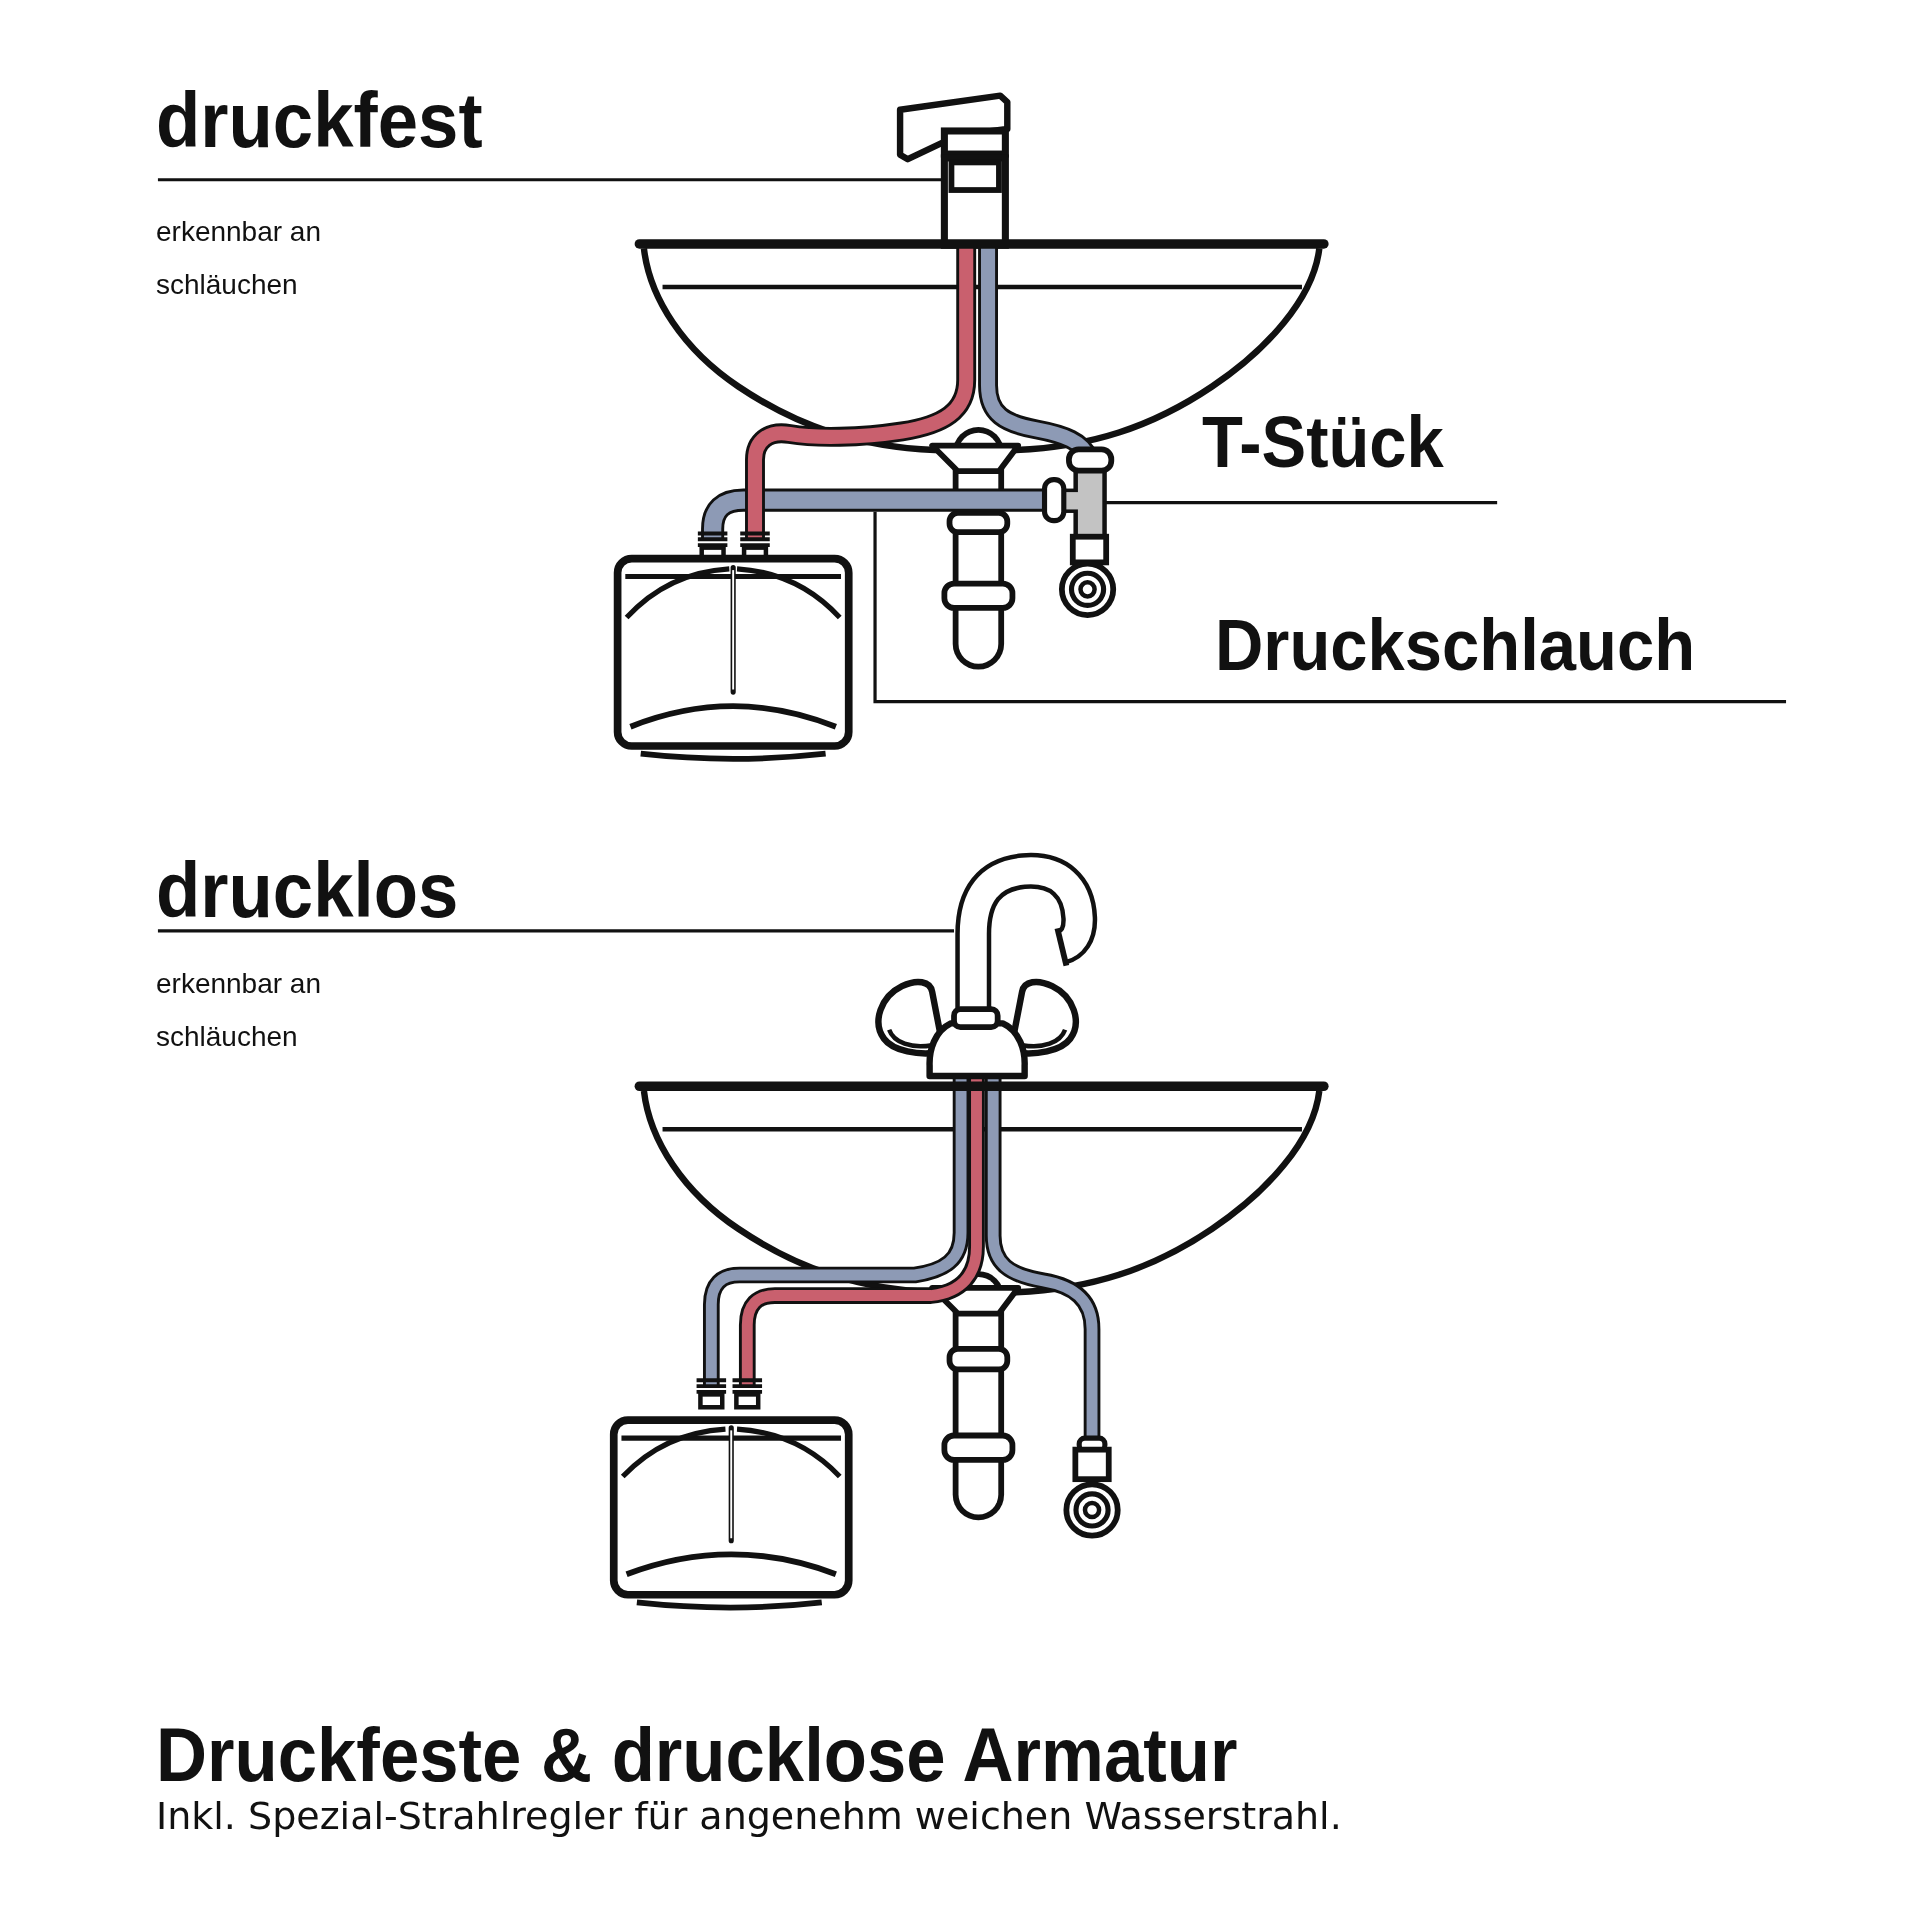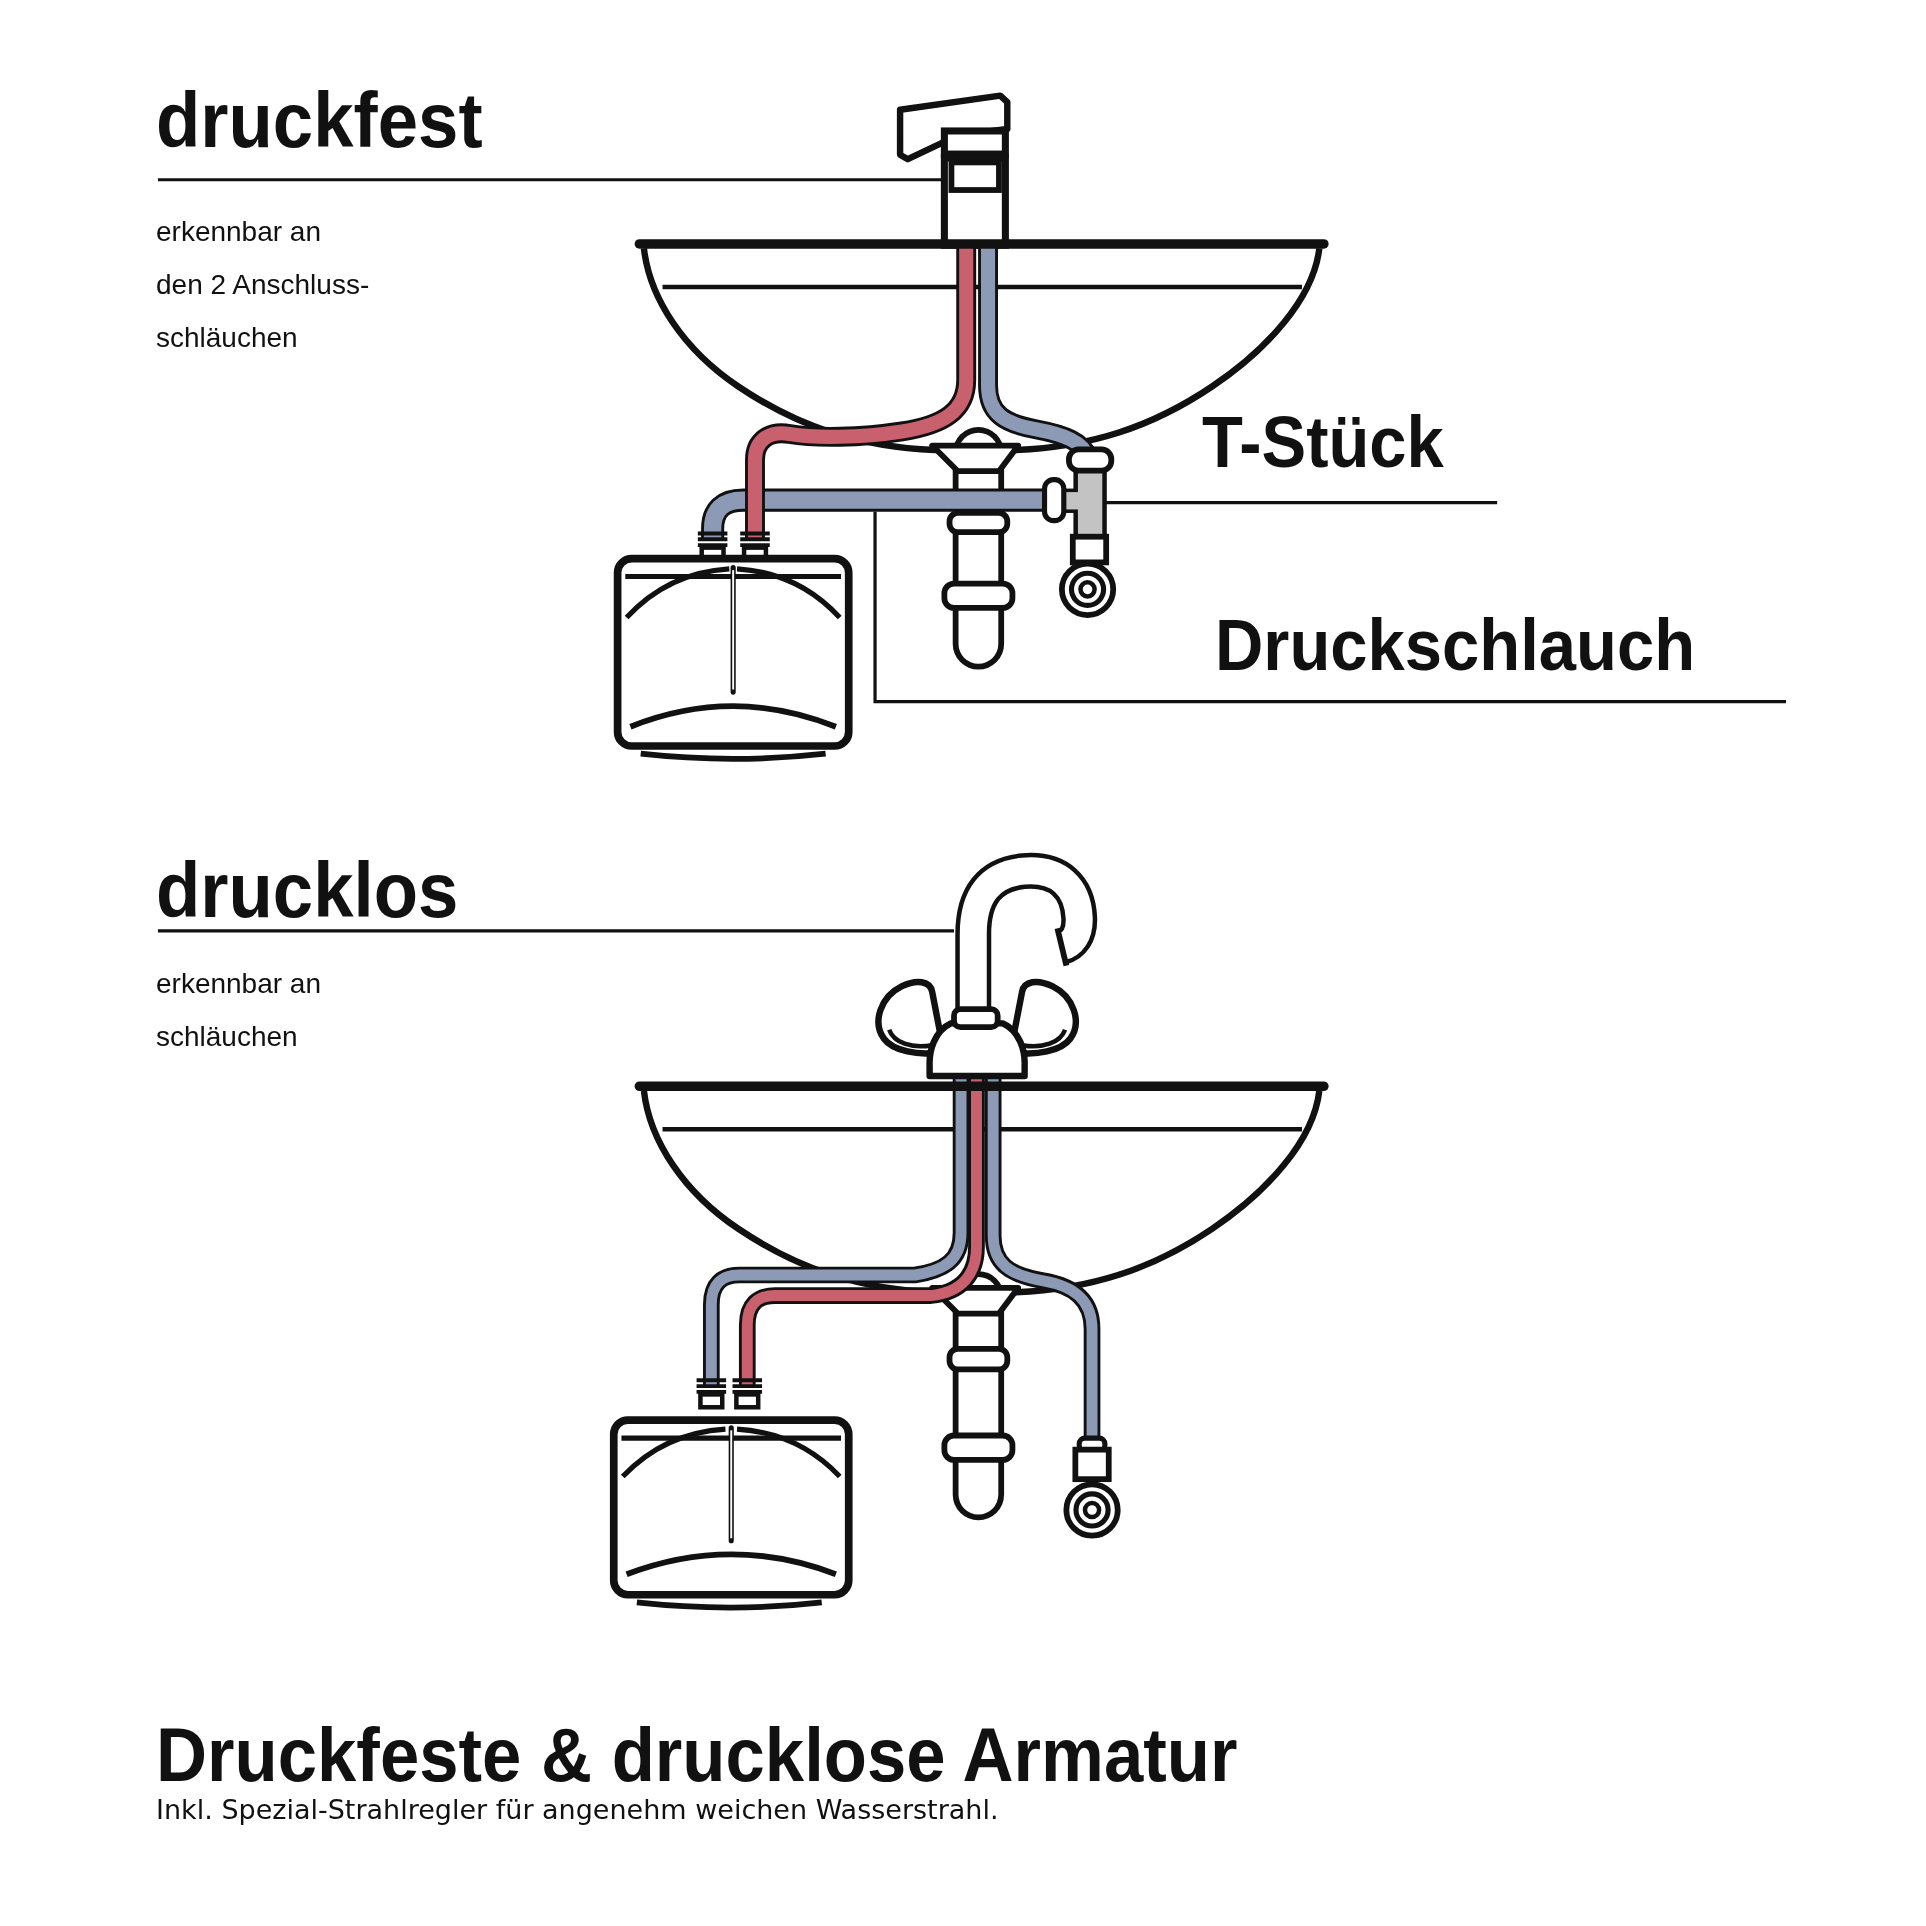--- a/index.html
+++ b/index.html
@@ -16,21 +16,21 @@
   .h1{font-size:78px;font-weight:700;line-height:1;}
   .h2{font-size:72px;font-weight:700;line-height:1;}
   .desc{font-size:28px;font-weight:400;line-height:53px;}
   .t-druckfest{left:156px;top:81px;}
   .t-df-desc{left:156px;top:205px;}
   .t-tstueck{left:1202px;top:406px;}
   .t-druckschlauch{left:1215px;top:609px;}
   .t-drucklos{left:156px;top:851px;}
   .t-dl-desc{left:156px;top:957px;}
   .footer-title{left:156px;top:1717px;font-size:76px;font-weight:700;line-height:1;}
-  .footer-sub{left:156px;top:1794px;font-size:27px;font-weight:400;line-height:1.2;
+  .footer-sub{left:156px;top:1794px;font-size:38px;font-weight:400;line-height:1.2;
               font-family:"DejaVu Sans","Liberation Sans",sans-serif;}
   
   .oln{fill:none;stroke:var(--ink);}
   .wfill{fill:#ffffff;stroke:var(--ink);}
   .hoseO{fill:none;stroke:var(--ink);stroke-linejoin:round;}
   .hoseR{fill:none;stroke:var(--red-hose);stroke-linejoin:round;}
   .hoseB{fill:none;stroke:var(--blue-hose);stroke-linejoin:round;}
   .grayP{fill:none;stroke:var(--gray-pipe);}
   .lead{fill:none;stroke:var(--ink);stroke-width:5;}
   .wline{fill:none;stroke:#ffffff;}
@@ -183,21 +183,20 @@
       <path class="lead" d="M1722,783 H2332"></path>
       <path class="lead" fill="none" d="M1363,797 V1093 H2782"></path>
       <path class="lead" d="M246,1450 H1486"></path>
     </g>
   </svg>
 
   <div class="txt h1 cond t-druckfest">druckfest</div>
 
   <div class="txt desc t-df-desc">
     <span style="display:block">erkennbar an</span>
-    <span style="display:block">den 2 Anschluss-</span>
     <span style="display:block">schläuchen</span>
   </div>
 
   <div class="txt h2 cond t-tstueck">T-Stück</div>
 
   <div class="txt h2 cond t-druckschlauch">Druckschlauch</div>
 
   <div class="txt h1 cond t-drucklos">drucklos</div>
 
   <div class="txt desc t-dl-desc">

